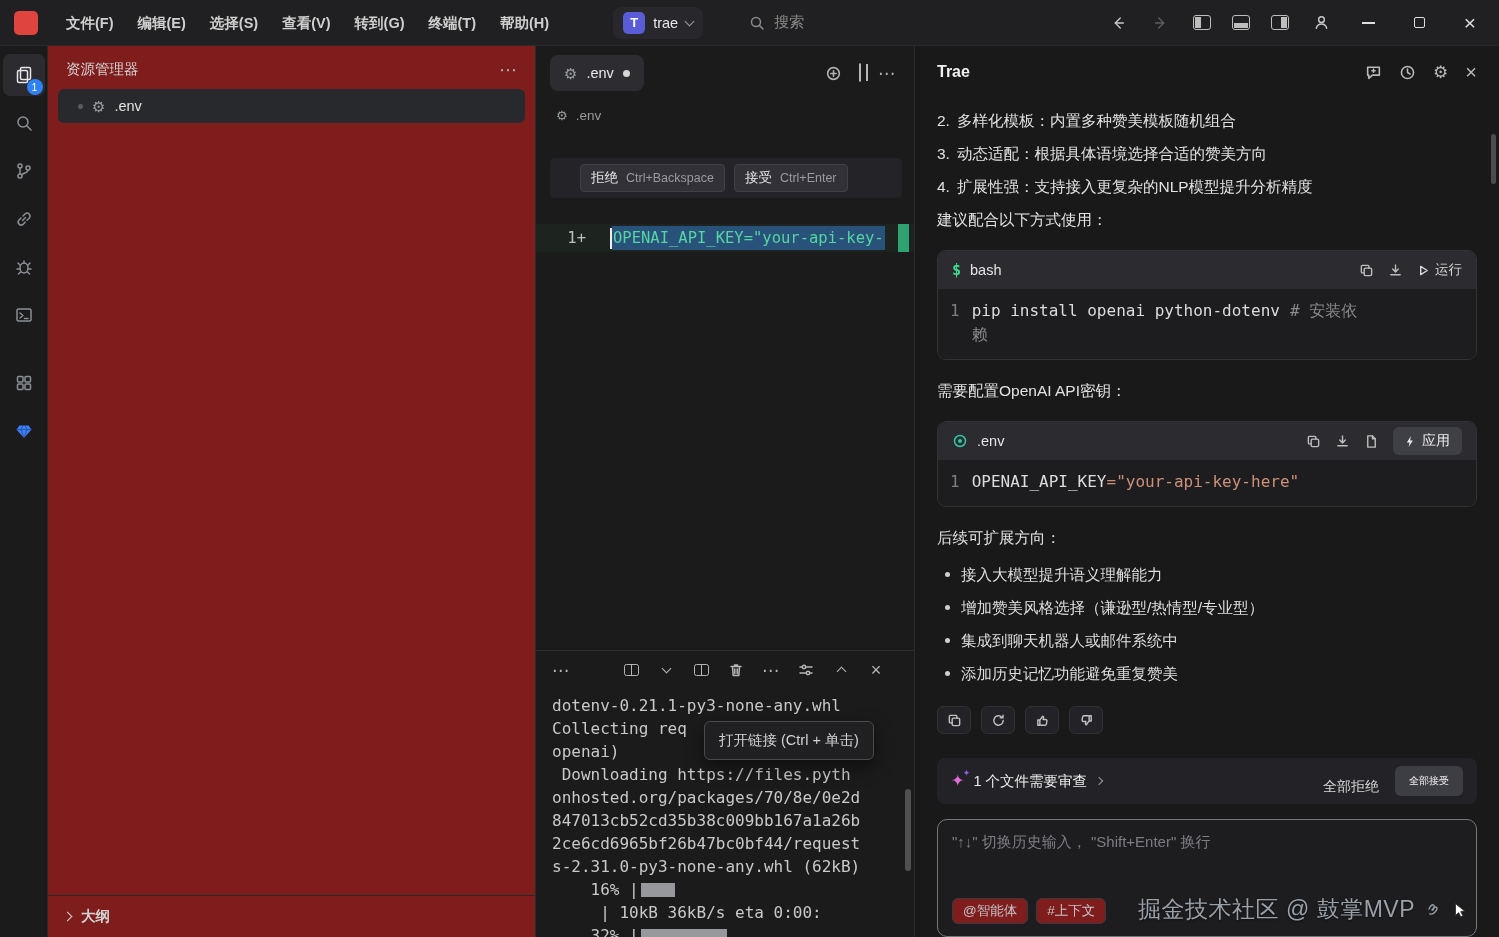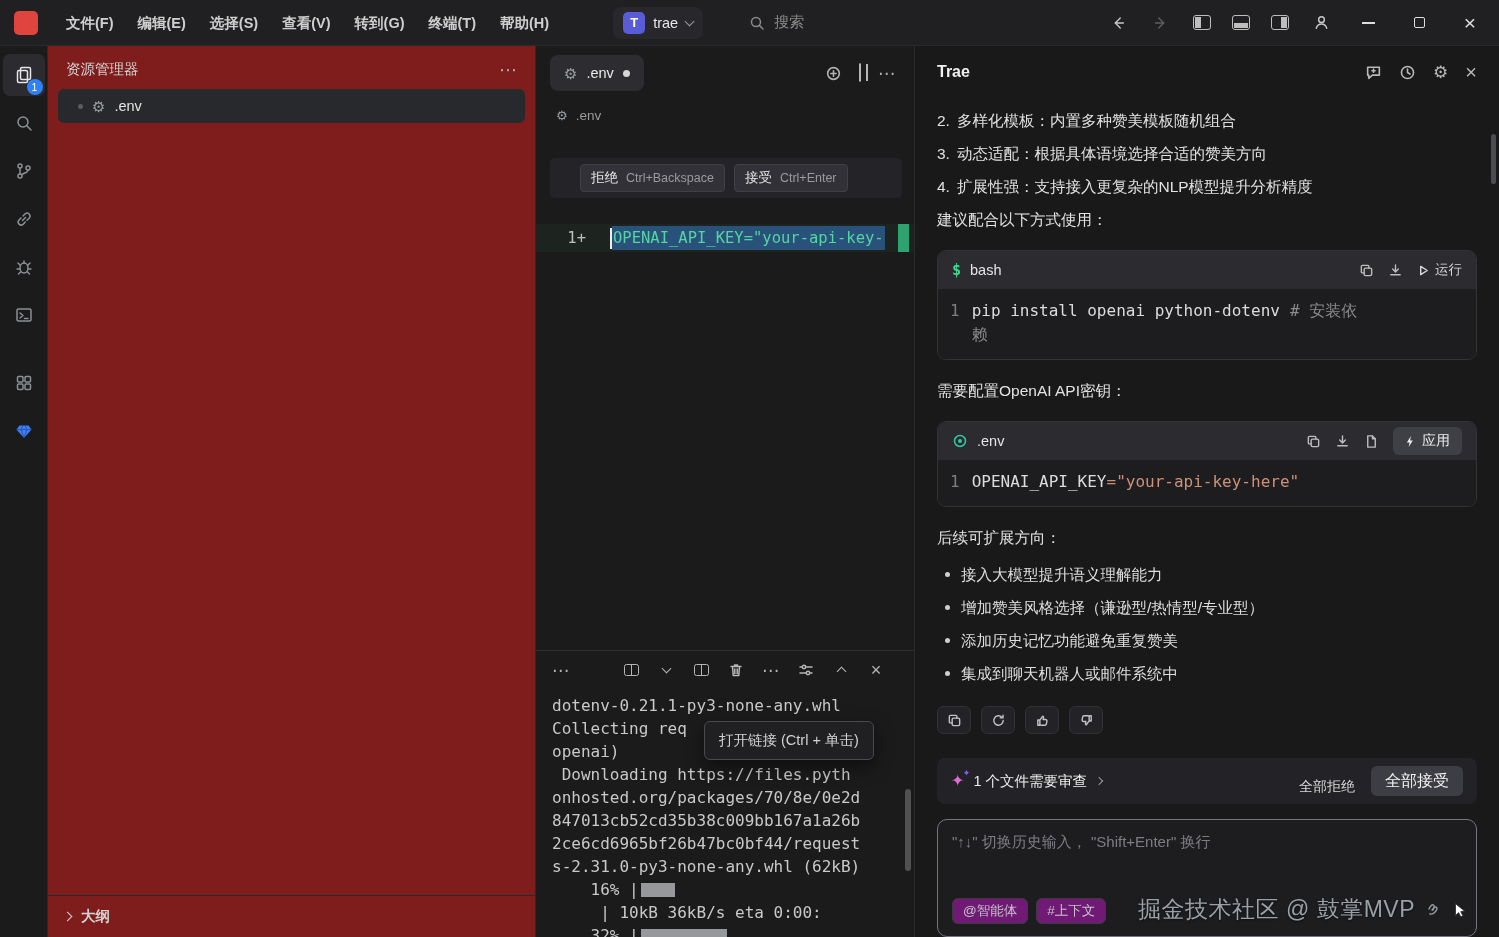--- a/index.html
+++ b/index.html
@@ -116,26 +116,26 @@
   .bullets-wrap { margin-top:4px; padding-left:8px;text-align:right; }
   .msg-actions { margin-top:16px; display:flex; gap:10px; }
   .ma-btn { width:34px; height:28px; border-radius:6px; background:#232327; border:1px solid #323236; display:flex; align-items:center; justify-content:center; color:#c2c2c2; }
 
   .review-bar { margin:14px 22px 0; height:46px; flex:none; background:#232327; border-radius:8px; display:flex; align-items:center; gap:9px; padding:0 14px; }
   .sparkle { color:#e06ad8; font-size:16px; line-height:1; position:relative; }
   .sparkle small { position:absolute; right:-6px; top:-4px; font-size:9px; color:#8b5cf6; }
   .review-text { font-size:14.5px; color:#ececec; }
   .review-right { margin-left:auto; display:flex; align-items:flex-end; gap:16px; }
   .reject-all { font-size:14px; color:#d8d8d8; }
-  .accept-all { height:30px; padding:0 14px; background:#3d3d44; border-radius:6px; color:#f2f2f2; font-size:16px; display:flex; align-items:center; }
+  .accept-all { height:30px; padding:0 14px; background:#3d3d44; border-radius:6px; color:#f2f2f2; font-size:10px; display:flex; align-items:center; }
 
   .chat-input { margin:15px 22px 0; height:118px; flex:none; border:1px solid #76767e; border-radius:10px; background:#1d1d1f; padding:13px 14px 12px; display:flex; flex-direction:column; }
   .ci-placeholder { color:#7d7d85; font-size:15px; }
   .ci-bottom { margin-top:auto; display:flex; align-items:center; gap:8px; }
-  .chip { height:26px; border:1px solid #3a3a3f; background:#701a75; border-radius:6px; padding:0 10px; font-size:13.5px; color:#c3c3c9; display:flex; align-items:center; gap:4px; }
+  .chip { height:26px; border:1px solid #3a3a3f; background:#7f1d1d; border-radius:6px; padding:0 10px; font-size:13.5px; color:#c3c3c9; display:flex; align-items:center; gap:4px; }
   .ci-right { margin-left:auto; display:flex; align-items:center; gap:9px; color:#8f8f96; font-size:13.5px; }
   .send-btn { width:26px; height:26px; display:flex; align-items:center; justify-content:center; color:#6f6f76; }
 
   .chat-scrollbar { position:absolute; right:3px; top:88px; width:5px; height:50px; background:#4c4c50; border-radius:3px; }
 
   .watermark { position:absolute; right:30px; bottom:12px; z-index:30; display:flex; align-items:center; gap:8px;
                font-size:23px; color:#9aa0a8; text-shadow:0 1px 2px rgba(0,0,0,0.55); letter-spacing:0.5px; }
 </style>
 </head>
 <body>
@@ -466,24 +466,24 @@
 
         <p class="chat-p" style="margin-top:14px">后续可扩展方向：</p>
         <div class="bullets-wrap" id="chat-bullets">
             <div class="bullet-item">
               <span>接入大模型提升语义理解能力</span>
             </div>
             <div class="bullet-item">
               <span>增加赞美风格选择（谦逊型/热情型/专业型）</span>
             </div>
             <div class="bullet-item">
+              <span>集成到聊天机器人或邮件系统中</span>
+            </div>
+            <div class="bullet-item">
               <span>添加历史记忆功能避免重复赞美</span>
-            </div>
-            <div class="bullet-item">
-              <span>集成到聊天机器人或邮件系统中</span>
             </div>
           </div>
 
         <div class="msg-actions">
           <span class="ma-btn">
               <svg class="i" width="15" height="15" viewBox="0 0 16 16">
                 <rect x="5.5" y="5.5" width="8" height="8" rx="1.5"></rect>
                 <path d="M10.5 5.5v-2a1 1 0 0 0-1-1h-6a1 1 0 0 0-1 1v6a1 1 0 0 0 1 1h2"></path>
               </svg>
             </span>

